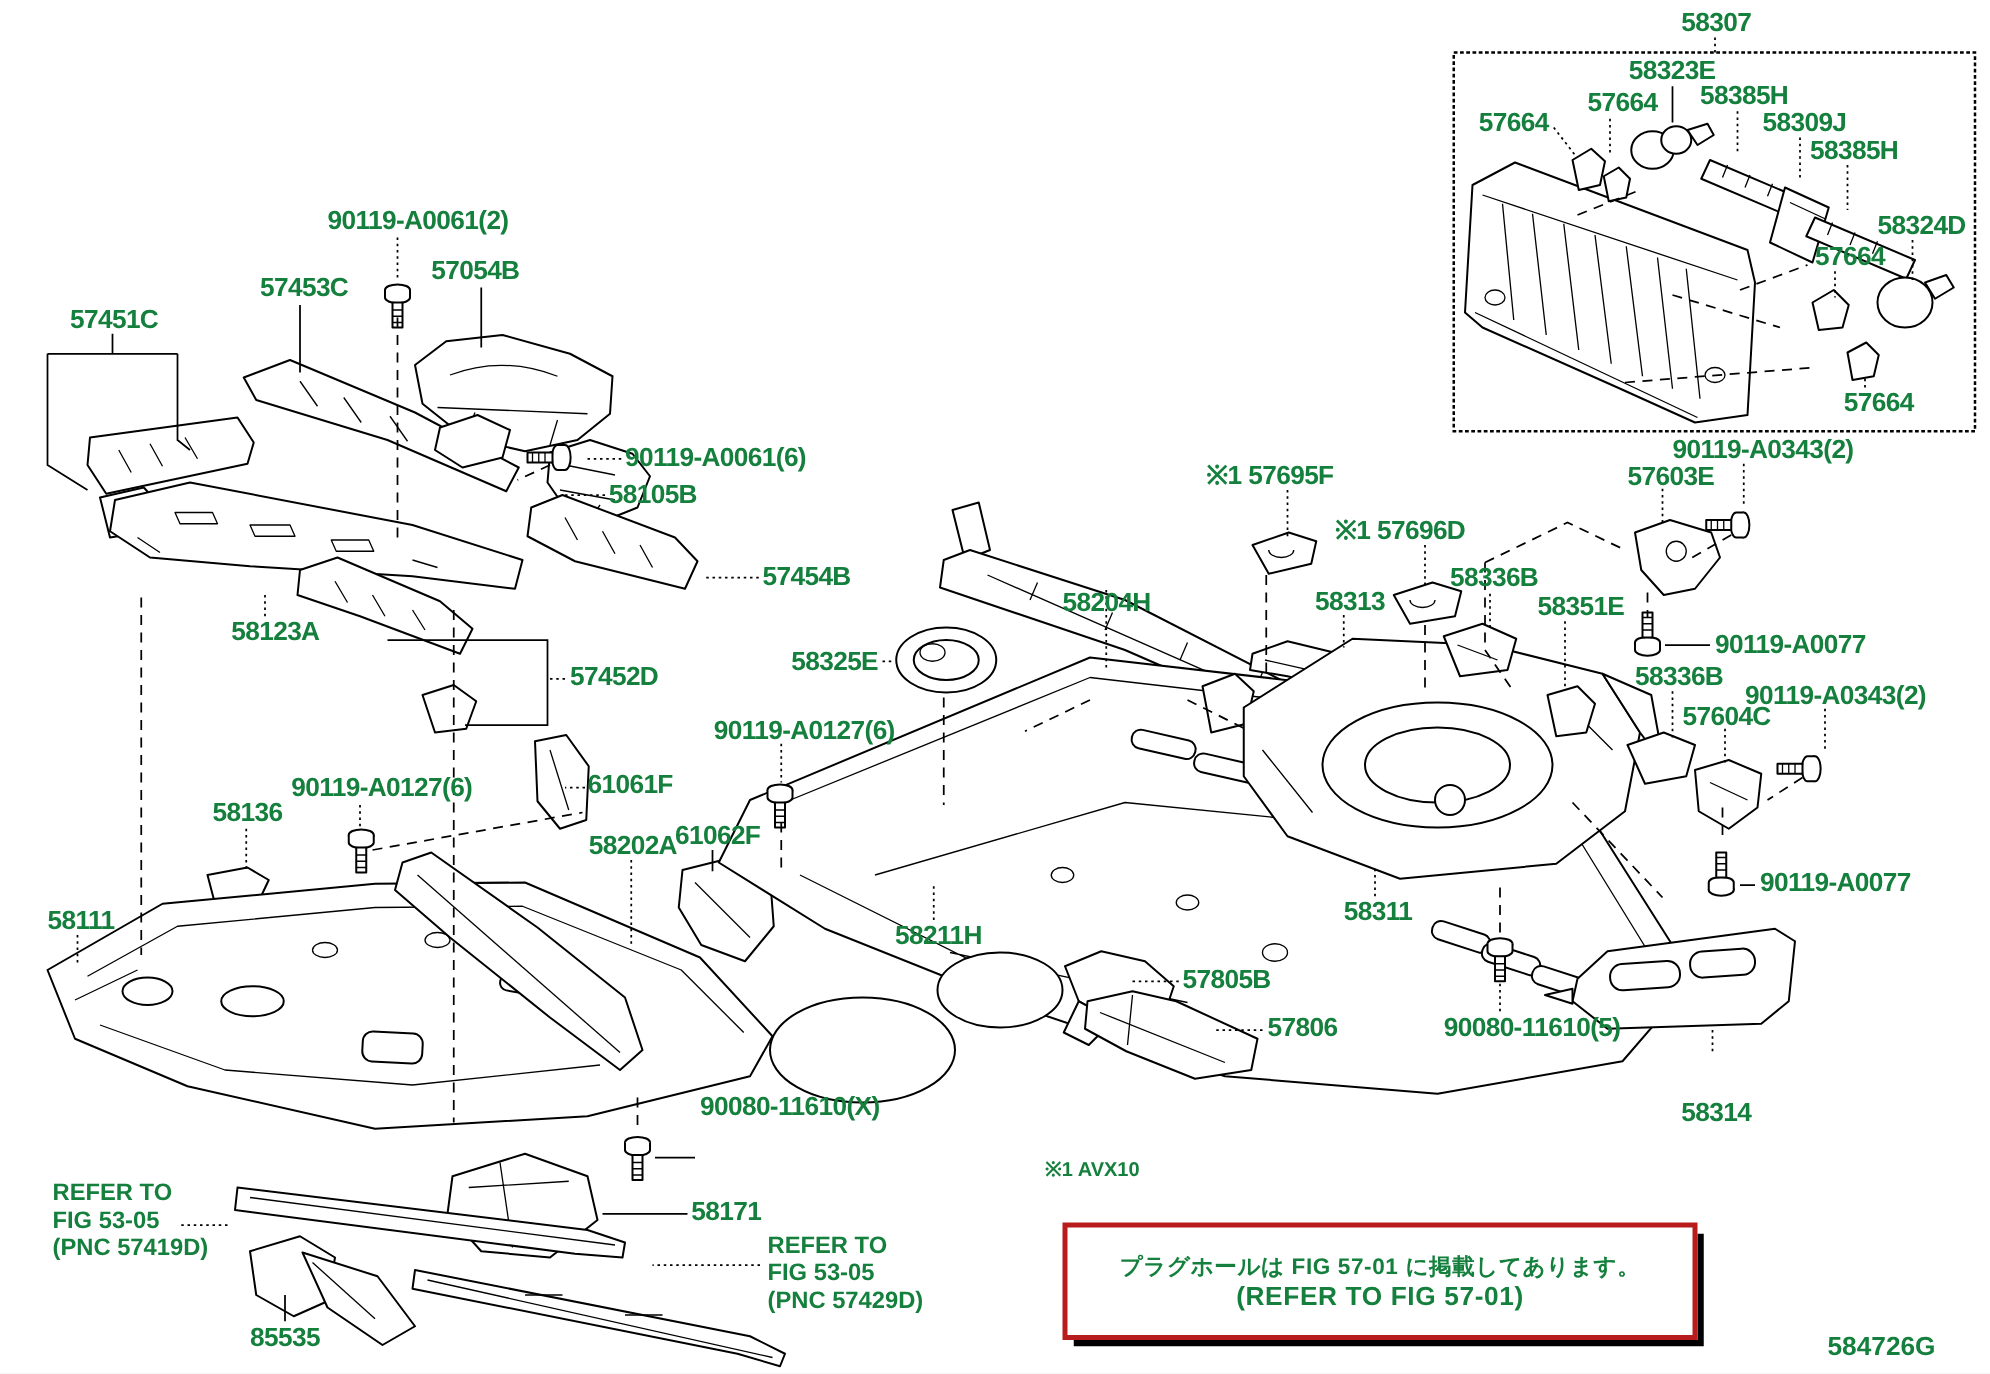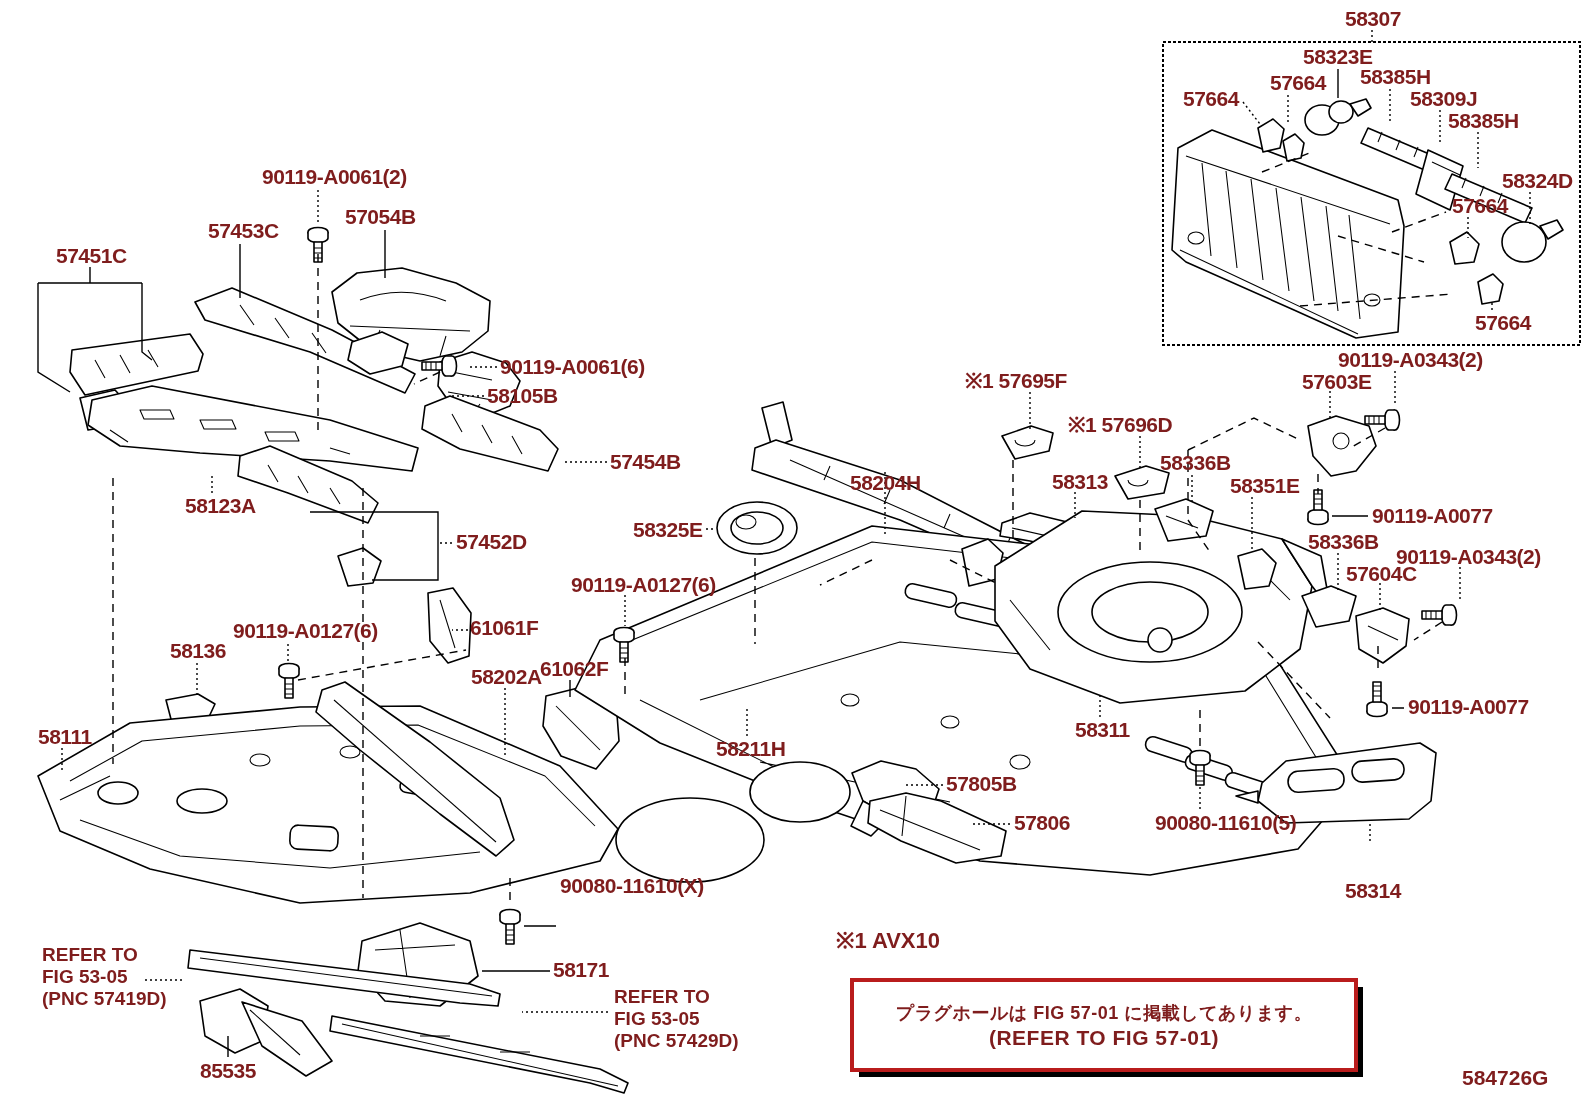--- a/index.html
+++ b/index.html
@@ -1,28 +1,28 @@
 <!DOCTYPE html>
 <html><head>
 <meta charset="utf-8">
 <style>
   html,body{margin:0;padding:0;background:#e8e8e8}
   #stage{position:relative;width:1592px;height:1099px;background:#ffffff;overflow:hidden;
-         font-family:"Liberation Sans",sans-serif;color:#7f1d1d}
+         font-family:"Liberation Sans",sans-serif;color:#15803d}
   #art{position:absolute;left:0;top:0}
   .p{fill:#fff;stroke:#000;stroke-width:1.6;stroke-linejoin:round}
   .d{fill:none;stroke:#000;stroke-width:1.05;stroke-linejoin:round}
   .s{fill:none;stroke:#000;stroke-width:1.4}
   .dt{fill:none;stroke:#000;stroke-width:1.4;stroke-dasharray:2 3}
   .dh{fill:none;stroke:#000;stroke-width:1.4;stroke-dasharray:8 6}
   .box{fill:none;stroke:#000;stroke-width:2;stroke-dasharray:3 2}
   .plabel{position:absolute;font-weight:700;font-size:21px;letter-spacing:-0.5px;
           line-height:1;white-space:nowrap}
   .pnote{position:absolute;font-weight:700;font-size:19px;line-height:22px;white-space:nowrap}
-  #avx-marker{position:absolute;left:836px;top:924px;font-weight:700;font-size:22px}
+  #avx-marker{position:absolute;left:836px;top:924px;font-weight:700;font-size:16px}
   #footer-code{position:absolute;left:1462px;top:1066px;font-weight:700;font-size:21px}
   #notebox{position:absolute;left:850px;top:978px;width:500px;height:86px;border:4px solid #b91c1c;
            box-shadow:7px 7px 0 -2px #000;display:flex;flex-direction:column;align-items:center;
            justify-content:center;text-align:center;background:#fff}
   #notebox .l1{font-size:18px;font-weight:600;letter-spacing:0.5px}
   #notebox .l2{font-size:17px;font-weight:400;letter-spacing:0.2px;margin-top:2px}
   #notebox .l3{font-size:21px;font-weight:800;letter-spacing:0.5px;margin-top:1px}
 </style>
 </head>
 <body>

